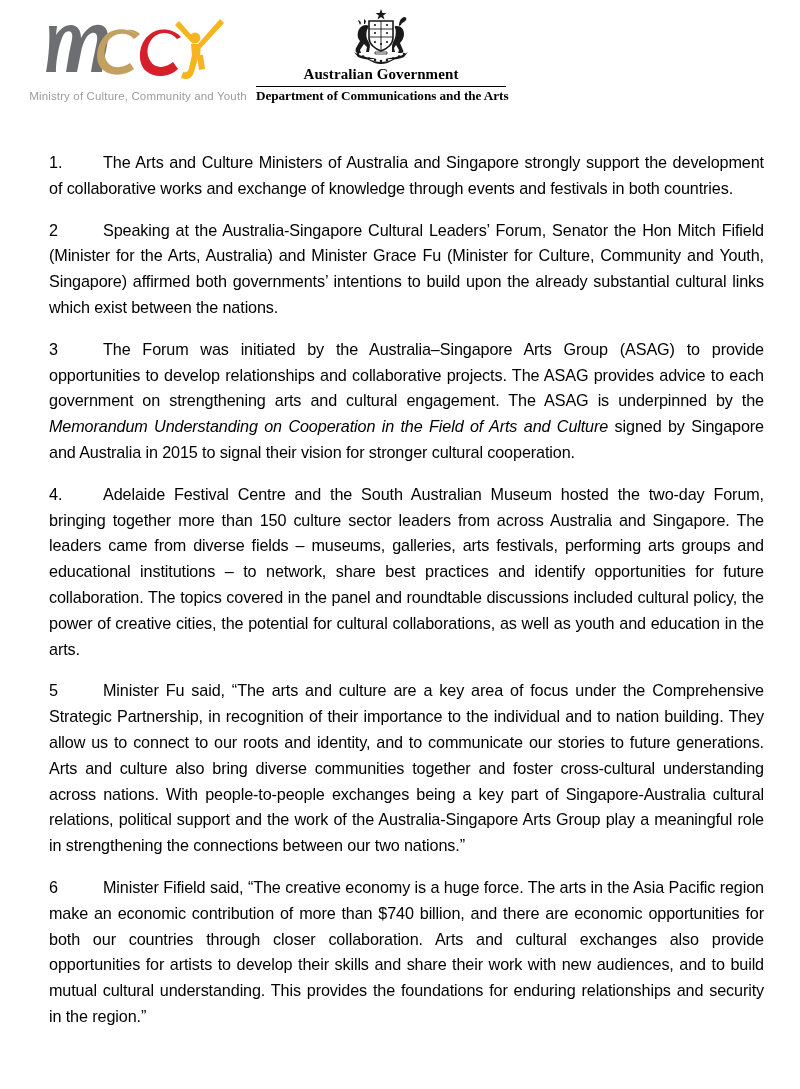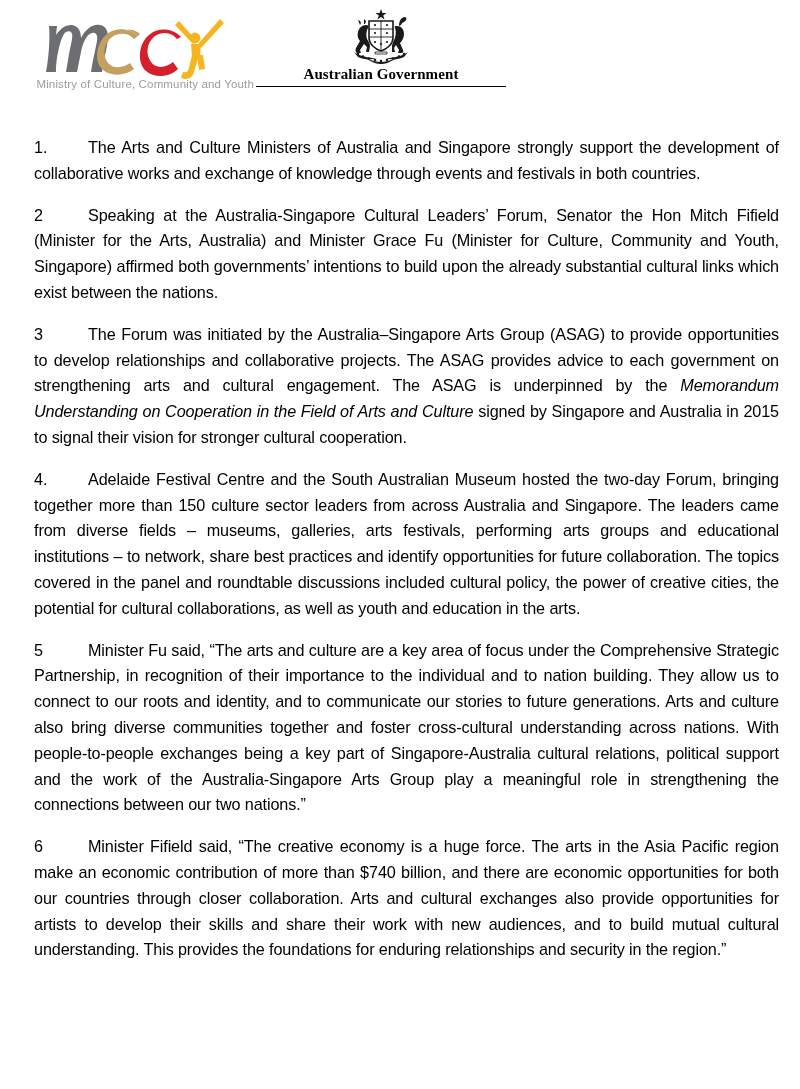--- a/index.html
+++ b/index.html
@@ -40,23 +40,23 @@
   .mccy-mark {
     position: absolute;
     left: 20px;
     top: 0px;
     width: 200px;
     height: 66px;
   }
   .mccy-tagline {
     position: absolute;
     left: 0px;
-    top: 64px;
+    top: 76px;
     width: 232px;
-    text-align: right;
+    text-align: center;
     font-size: 11.5px;
     letter-spacing: 0.15px;
     color: #9c9c9c;
     white-space: nowrap;
     font-family: "Liberation Sans", sans-serif;
   }
 
   
   .ausgov {
     position: absolute;
@@ -112,21 +112,21 @@
   .doc-title {
     margin: 14px 20px 0 20px;
     text-align: center;
     font-size: 16.5px;
     font-weight: bold;
     letter-spacing: -0.1px;
     color: #000;
   }
 
   .body-text {
-    margin: 1px;
+    margin: 16px;
     padding: 22px 20px 0 33px;
   }
 
   .para {
     margin: 0 0 16px 0;
     font-size: 16.2px;
     line-height: 25.8px;
     text-align: justify;
     text-justify: inter-word;
     letter-spacing: -0.12px;
@@ -221,20 +221,21 @@
             <circle cx="57" cy="48.5" r="1.3"></circle>
           <circle cx="51" cy="50.5" r="1.3"></circle>
             <circle cx="45" cy="52" r="1.3"></circle>
           <circle cx="39" cy="53" r="1.3"></circle>
 
           <path d="M33 44 L45 44 L45 46 L33 46 Z" fill="none" stroke="#1a1a1a" stroke-width="0.8"></path>
         </g>
       </svg>
       <div class="ausgov-title">Australian Government</div>
       <div class="ausgov-rule"></div>
+      <div class="ausgov-dept">Department of Communications and the Arts</div>
     </div>
   </div>
 
 
   <div class="body-text">
 
     <p class="para">
       <span class="num">1.</span><span>The Arts and Culture Ministers of Australia and Singapore strongly support the development of collaborative works and exchange of knowledge through events and festivals in both countries.</span>
     </p>
 

